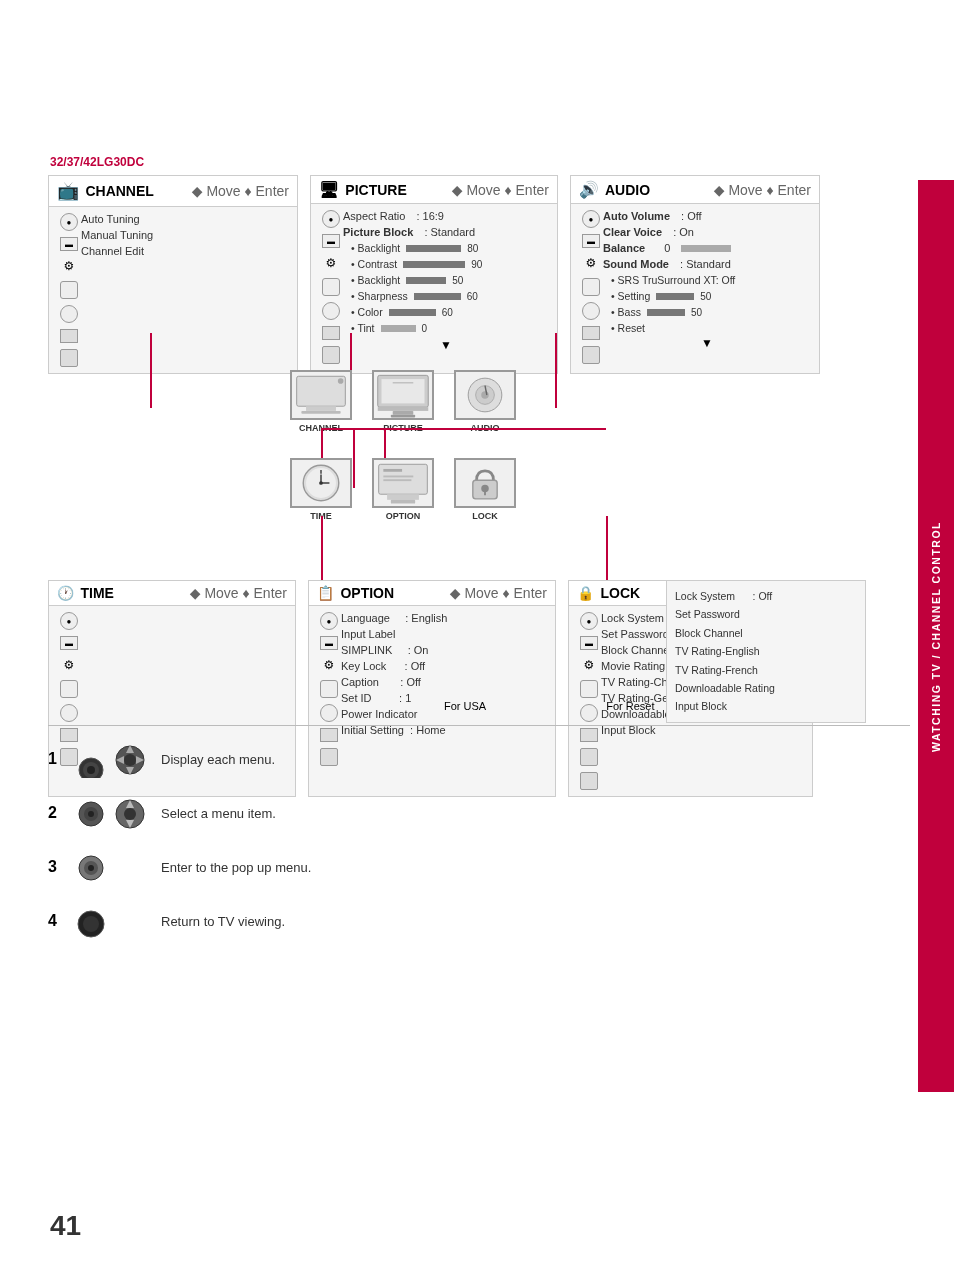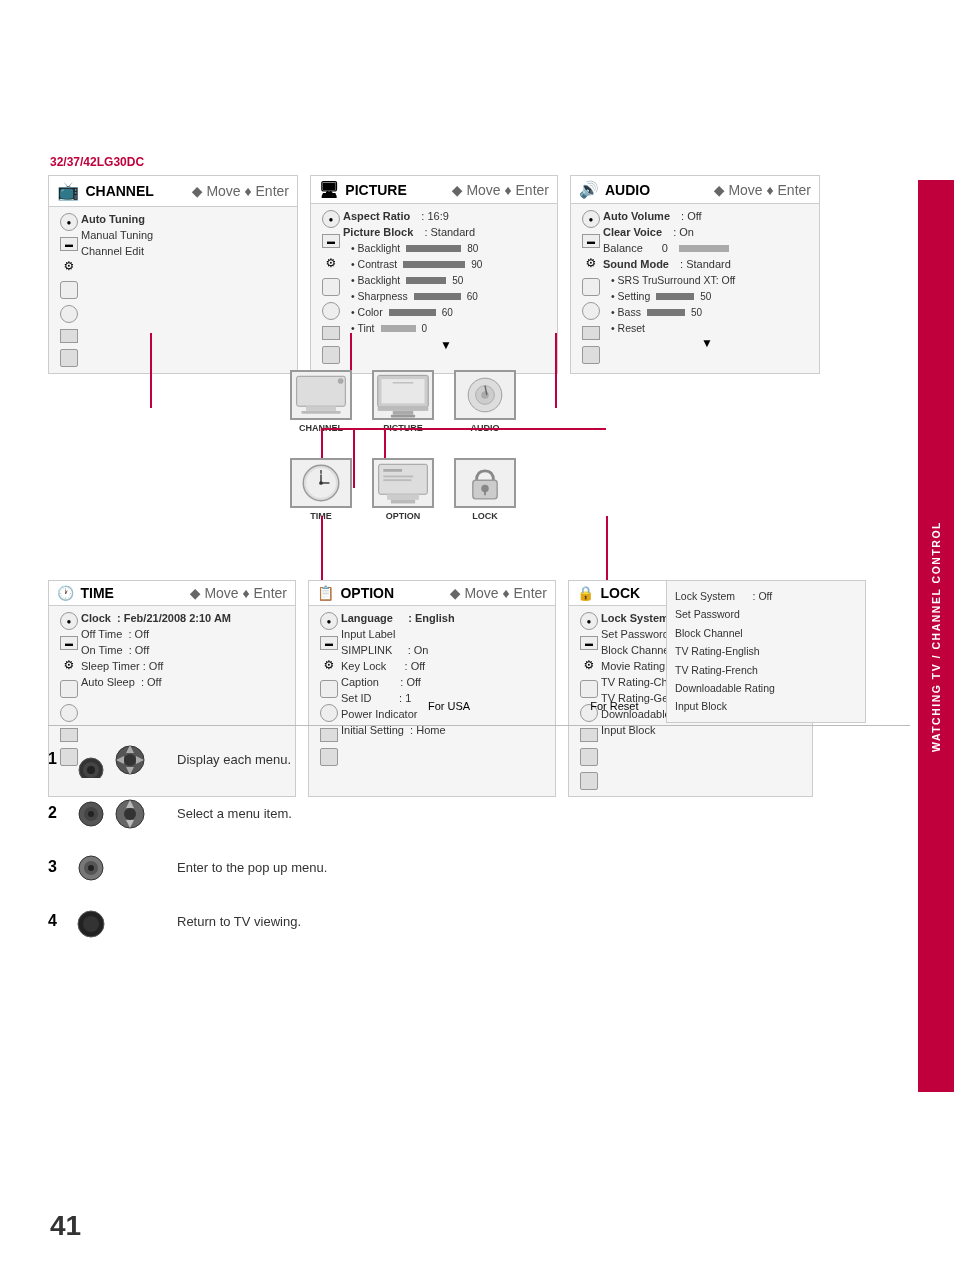--- a/index.html
+++ b/index.html
@@ -71,21 +71,21 @@
     .menu-item {
       padding: 2px 0;
       color: #333;
       font-size: 11px;
       display: flex;
       align-items: center;
       gap: 4px;
     }
 
     .menu-item-bold {
-      font-weight: bold;
+      font-weight: normal;
       font-size: 11px;
     }
 
     .prog-bar {
       height: 7px;
       background: #888;
       display: inline-block;
     }
 
     .prog-bar-value {
@@ -169,21 +169,20 @@
     .step-number {
       font-size: 16px;
       font-weight: bold;
       color: #000;
       min-width: 14px;
     }
 
     .step-text {
       font-size: 13px;
       color: #333;
-      margin-left: 16px;
     }
 
     .nav-icon-box {
       display: flex;
       flex-direction: column;
       align-items: center;
       gap: 3px;
     }
 
     .nav-icon-img {
@@ -284,21 +283,21 @@
         <div class="icon-circle">●</div>
         <div class="icon-rect">▬</div>
         <div class="icon-gear">⚙</div>
         <div class="icon-circle" style="border-radius:3px;background:#eee;"></div>
         <div class="icon-circle"></div>
         <div class="icon-rect" style="background:#ddd;"></div>
         <div class="icon-circle" style="background:#ddd;border-radius:2px;"></div>
       </div>
       <div class="content-col">
         <div class="menu-item">
-          <span style="font-weight:bold;">Aspect Ratio</span>&nbsp;<span>: 16:9</span>
+          <span style="font-weight:normal;">Aspect Ratio</span>&nbsp;<span>: 16:9</span>
         </div>
         <div class="menu-item">
           <span style="font-weight:bold;">Picture Block</span>&nbsp;<span>: Standard</span>
         </div>
         <div class="sub-item">
           <span>• Backlight</span>
           <span class="prog-bar" style="width:55px; background:#777;"></span>
           <span class="prog-bar-value">80</span>
         </div>
         <div class="sub-item">
@@ -350,21 +349,21 @@
         <div class="icon-circle" style="background:#ddd;border-radius:2px;"></div>
       </div>
       <div class="content-col">
         <div class="menu-item">
           <span style="font-weight:bold;">Auto Volume</span>&nbsp;<span>: Off</span>
         </div>
         <div class="menu-item">
           <span style="font-weight:bold;">Clear Voice</span>&nbsp;<span>: On</span>
         </div>
         <div class="menu-item">
-          <span style="font-weight:normal;">Balance</span>&nbsp;
+          <span style="font-weight:bold;">Balance</span>&nbsp;
           <span style="margin-left:8px;">0</span>&nbsp;
           <span class="prog-bar" style="width:50px;background:#aaa;"></span>
         </div>
         <div class="menu-item">
           <span style="font-weight:bold;">Sound Mode</span>&nbsp;<span>: Standard</span>
         </div>
         <div class="sub-item">
           <span>• SRS TruSurround XT: Off</span>
         </div>
         <div class="sub-item">
@@ -501,27 +500,20 @@
     <div class="menu-panel-body panel-with-icons">
       <div class="icons-col">
         <div class="icon-circle">●</div>
         <div class="icon-rect">▬</div>
         <div class="icon-gear">⚙</div>
         <div class="icon-circle" style="border-radius:3px;background:#eee;"></div>
         <div class="icon-circle"></div>
         <div class="icon-rect" style="background:#ddd;"></div>
         <div class="icon-circle" style="background:#ddd;border-radius:2px;"></div>
       </div>
-      <div class="content-col">
-        <div class="menu-item menu-item-bold">Clock &nbsp;: Feb/21/2008 2:10 AM</div>
-        <div class="menu-item">Off Time &nbsp;: Off</div>
-        <div class="menu-item">On Time &nbsp;: Off</div>
-        <div class="menu-item">Sleep Timer : Off</div>
-        <div class="menu-item">Auto Sleep &nbsp;: Off</div>
-      </div>
     </div>
   </div>
 
   <div class="menu-panel" style="width:248px;">
     <div class="menu-panel-header">
       <div class="menu-panel-title">
         <span style="font-size:14px;">📋</span>
         <span>OPTION</span>
       </div>
       <div class="menu-panel-nav">◆ Move ♦ Enter</div>
@@ -585,21 +577,21 @@
 <div style="position:absolute; top:580px; left:666px; border:1px solid #ccc; background:#f5f5f5; padding:6px 8px; font-size:10.5px; line-height:1.75; color:#333; width:200px;">
   <div>Lock System &nbsp;&nbsp;&nbsp;&nbsp;&nbsp;: Off</div>
   <div>Set Password</div>
   <div>Block Channel</div>
   <div>TV Rating-English</div>
   <div>TV Rating-French</div>
   <div>Downloadable Rating</div>
   <div>Input Block</div>
 </div>
 
-<div style="position:absolute; top:700px; left:428px; display:flex; gap:120px;">
+<div style="position:absolute; top:700px; left:444px; display:flex; gap:120px;">
   <span>For USA</span>
   <span>For Reset</span>
 </div>
 
 <div style="position:absolute; top:725px; left:48px; right:44px; height:1px; background:#bbb;"></div>
 
 <div style="position:absolute; top:740px; left:48px; right:44px;">
 
   <div class="instruction-item">
     <span class="step-number">1</span>

